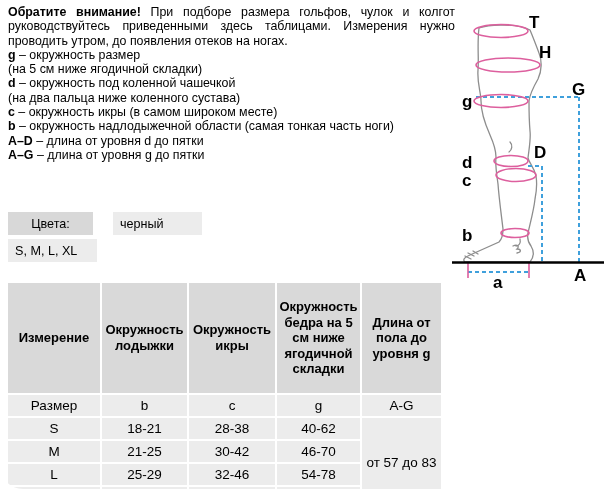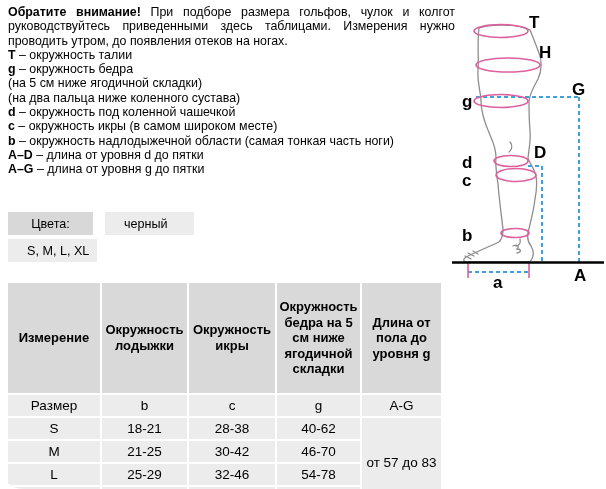--- a/index.html
+++ b/index.html
@@ -30,31 +30,31 @@
   .def-key { font-weight: bold; }
   .def-sep { white-space: pre; }
 
   
   .attrs {
     position: absolute;
     left: 8px; top: 212px;
     display: flex; flex-direction: column; gap: 4px;
     font-size: 12.6px;
   }
-  .attr-row { display: flex; gap: 12px; }
+  .attr-row { display: flex; gap: 20px; }
   .attr-label {
     width: 85px; height: 23px;
     background: #d8d8d8;
     display: flex; align-items: center; justify-content: center;
   }
   .attr-value {
     width: 89px; height: 23px;
     background: #ececec;
     display: flex; align-items: center;
-    padding-left: 19px;
+    padding-left: 7px;
   }
 
   
   .size-table {
     position: absolute;
     left: 6px; top: 281px;
     border-collapse: separate;
     border-spacing: 2px;
     table-layout: fixed;
   }
@@ -92,25 +92,24 @@
 </style>
 </head>
 <body>
 
 <div class="page">
 
   <div class="notice">
     <p class="intro"><b>Обратите внимание!</b> <span>При подборе размера гольфов, чулок и колгот руководствуйтесь приведенными здесь таблицами. Измерения нужно проводить утром, до появления отеков на ногах.</span></p>
 
     <div class="defs">
-      <div class="def-line"><span class="def-key">T</span><span class="def-sep"> – </span><span>окружность талии</span></div>
-      <div class="def-line"><span class="def-key">g</span><span class="def-sep"> – </span><span>окружность бедра</span></div>
+      <div class="def-line"><span class="def-key">g</span><span class="def-sep"> – </span><span>окружность размер</span></div>
       <div class="def-line"><span class="def-key"></span><span class="def-sep"></span><span>(на 5 см ниже ягодичной складки)</span></div>
+      <div class="def-line"><span class="def-key">d</span><span class="def-sep"> – </span><span>окружность под коленной чашечкой</span></div>
       <div class="def-line"><span class="def-key"></span><span class="def-sep"></span><span>(на два пальца ниже коленного сустава)</span></div>
-      <div class="def-line"><span class="def-key">d</span><span class="def-sep"> – </span><span>окружность под коленной чашечкой</span></div>
       <div class="def-line"><span class="def-key">c</span><span class="def-sep"> – </span><span>окружность икры (в самом широком месте)</span></div>
       <div class="def-line"><span class="def-key">b</span><span class="def-sep"> – </span><span>окружность надлодыжечной области (самая тонкая часть ноги)</span></div>
       <div class="def-line"><span class="def-key">A–D</span><span class="def-sep"> – </span><span>длина от уровня d до пятки</span></div>
       <div class="def-line"><span class="def-key">A–G</span><span class="def-sep"> – </span><span>длина от уровня g до пятки</span></div>
     </div>
   </div>
 
   <div class="attrs">
     <div class="attr-row">
       <div class="attr-label">Цвета:</div>

